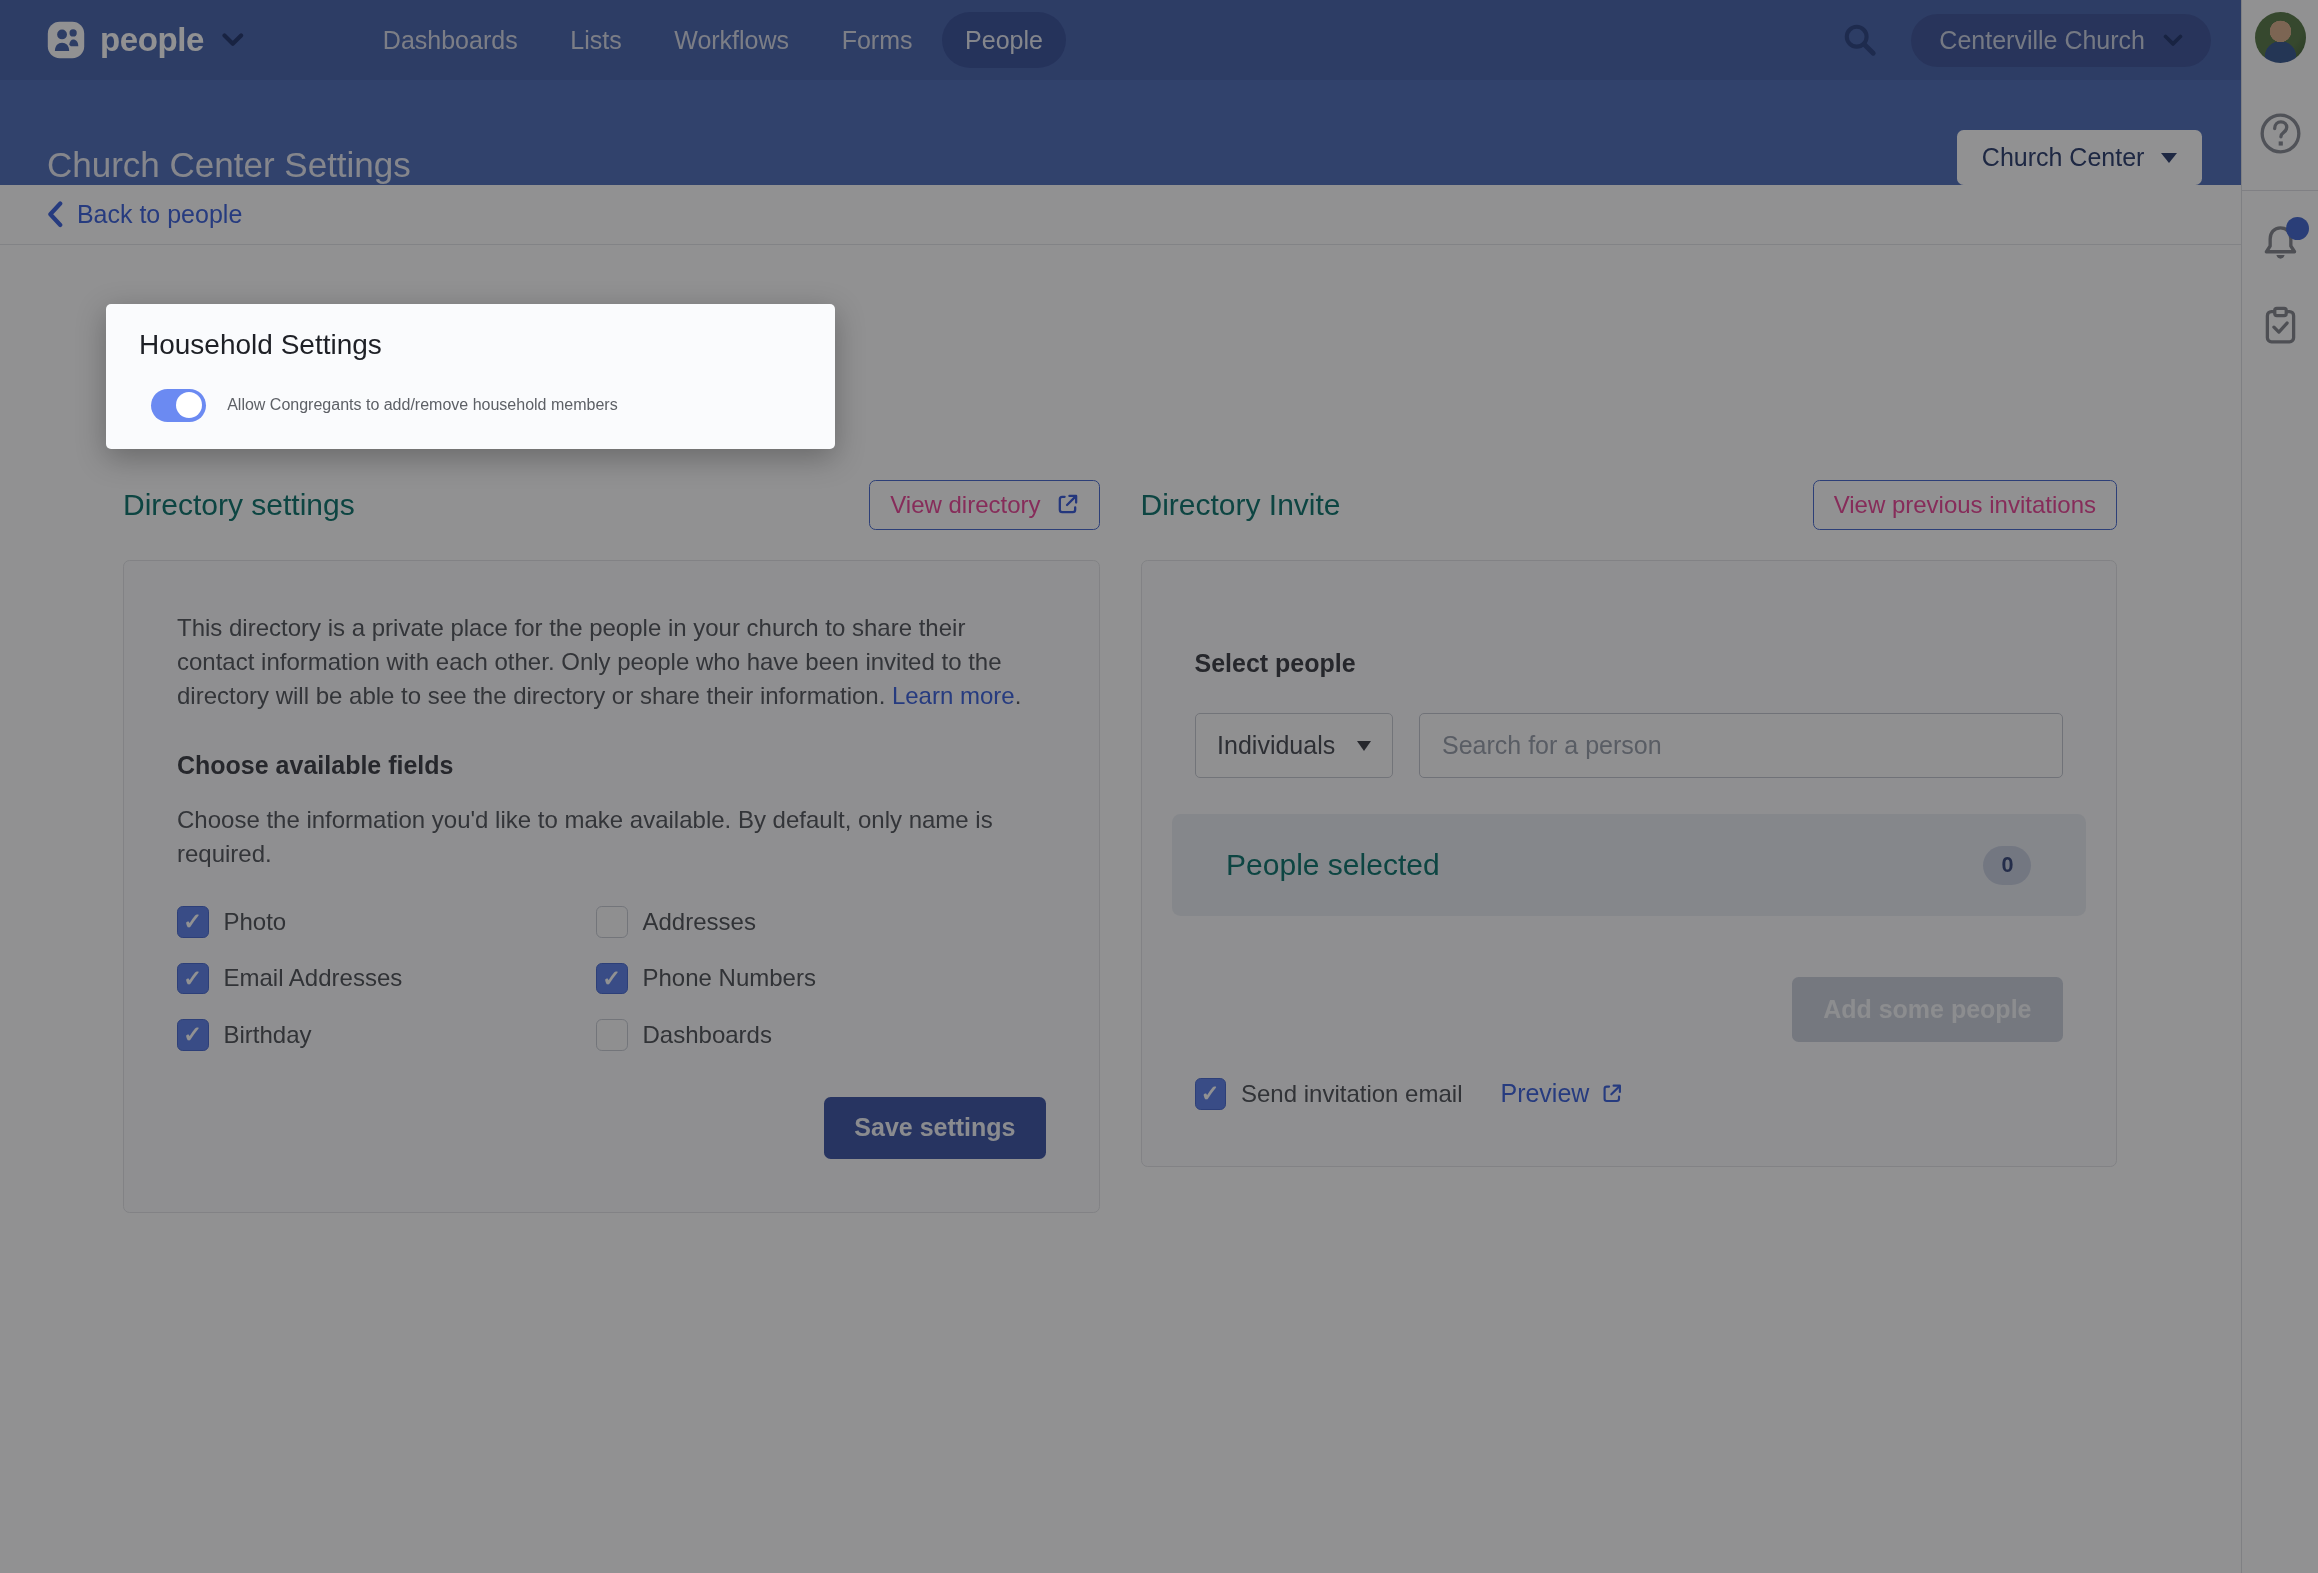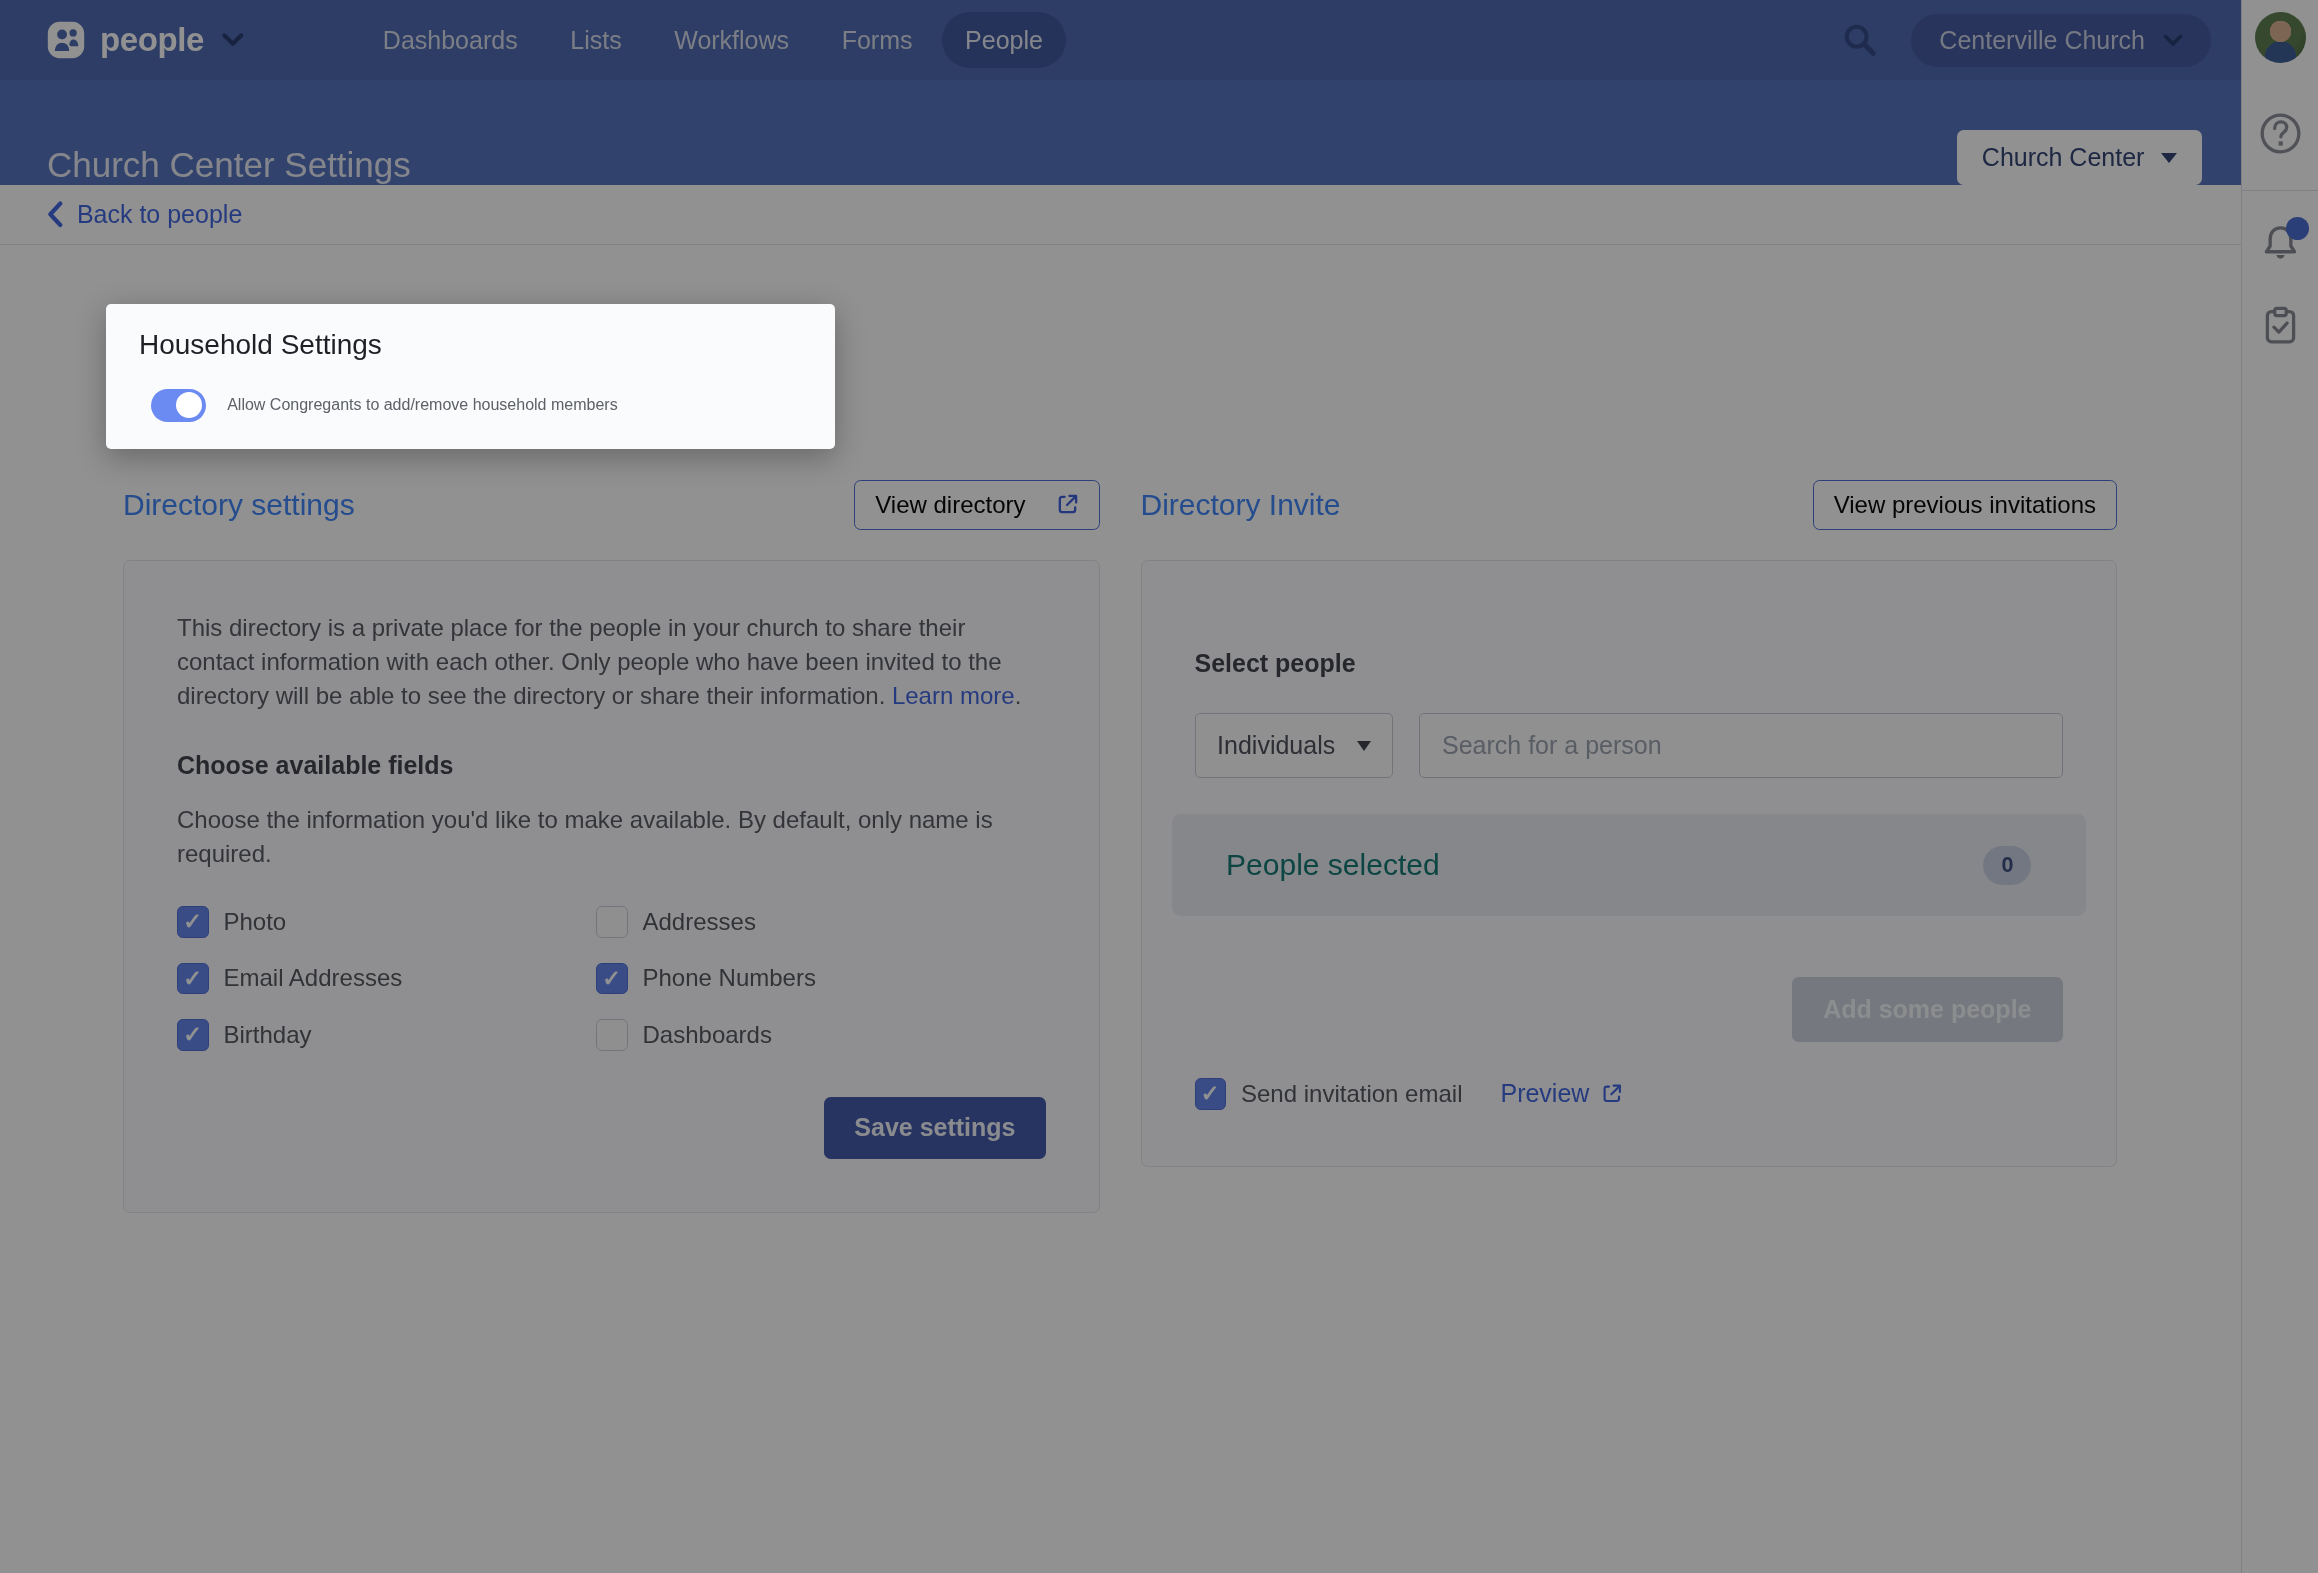--- a/index.html
+++ b/index.html
@@ -32,22 +32,22 @@
   .caret-down { width:0; height:0; border-left:8.3px solid transparent; border-right:8.3px solid transparent; border-top:10.8px solid #2e4070; }
 
   
   .crumb-bar { height:60px; background:#ffffff; border-bottom:0.8px solid #e4e5e9; display:flex; align-items:center; padding:0 47px; flex:0 0 auto; }
   .back-link { display:flex; align-items:center; gap:13.3px; color:#3d63dd; font-size:25px; cursor:pointer; }
 
   
   .content { flex:1; background:#ffffff; padding:232px 124px 0 123px; display:flex; gap:41px; align-items:flex-start; }
   .col { flex:1; min-width:0; }
   .section-head { display:flex; align-items:center; justify-content:space-between; margin-bottom:28px; min-height:55px; }
-  .section-head h2 { font-size:30px; font-weight:400; color:#3b82f6; }
-  .outline-btn { display:flex; align-items:center; gap:30px; border:1.7px solid #4a6bd0; color:#000000; background:transparent; border-radius:6.6px; padding:10px 20px; font-size:24px; font-family:inherit; cursor:pointer; }
+  .section-head h2 { font-size:30px; font-weight:400; color:#0f766e; }
+  .outline-btn { display:flex; align-items:center; gap:15px; border:1.7px solid #4a6bd0; color:#ec4899; background:transparent; border-radius:6.6px; padding:10px 20px; font-size:24px; font-family:inherit; cursor:pointer; }
   .card { border:0.8px solid #e3e4e8; border-radius:6.6px; background:#fcfcfd; padding:50px 53px; }
   .para { font-size:24px; line-height:34px; color:#55585e; }
   .inline-link { color:#3d63dd; cursor:pointer; text-decoration:none; }
   .ml { margin-left:6.6px; }
   .subhead { font-size:25px; font-weight:bold; color:#3c3f45; margin:38px 0 23px; }
   .cb-grid { display:grid; grid-template-columns:1fr 1fr; row-gap:25px; margin-top:35px; max-width:838px; }
   .cb-item { display:flex; align-items:center; gap:15px; }
   .cb { width:31.5px; height:31.5px; border-radius:5.8px; background:#fbfbfc; border:1.7px solid #c8ccd4; flex:0 0 auto; position:relative; cursor:pointer; }
   .cb.checked { background:#5f82ea; border-color:#4a6bd0; }
   .cb.checked::after { content:"✓"; position:absolute; left:0; top:0; width:100%; height:100%; display:flex; align-items:center; justify-content:center; color:#ffffff; font-size:22.4px; font-weight:bold; }

